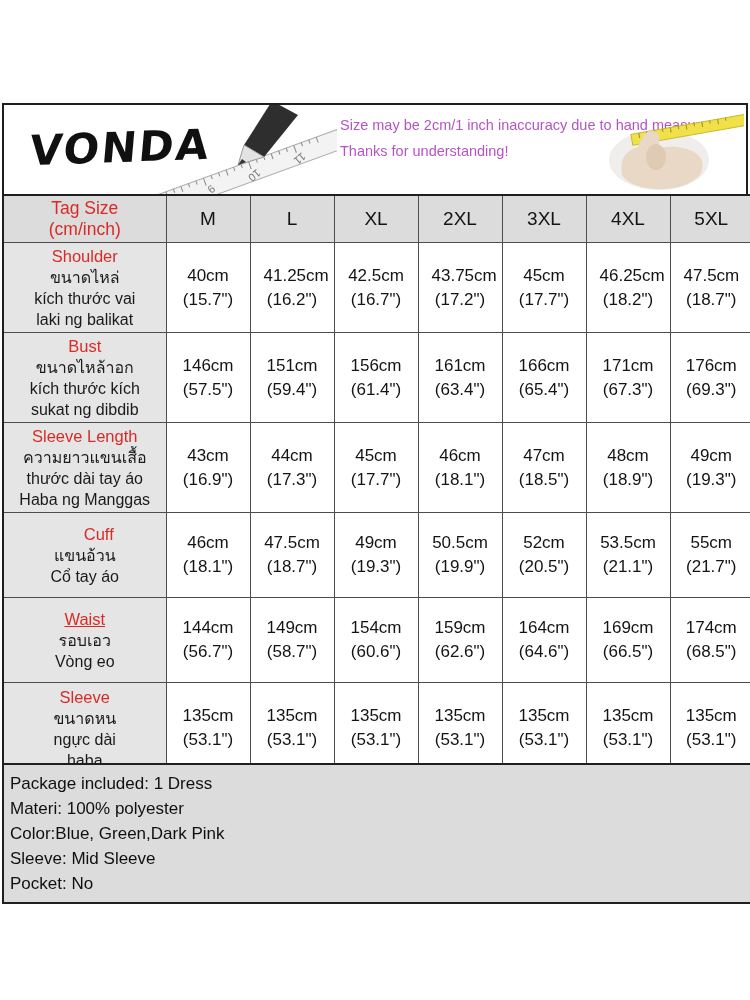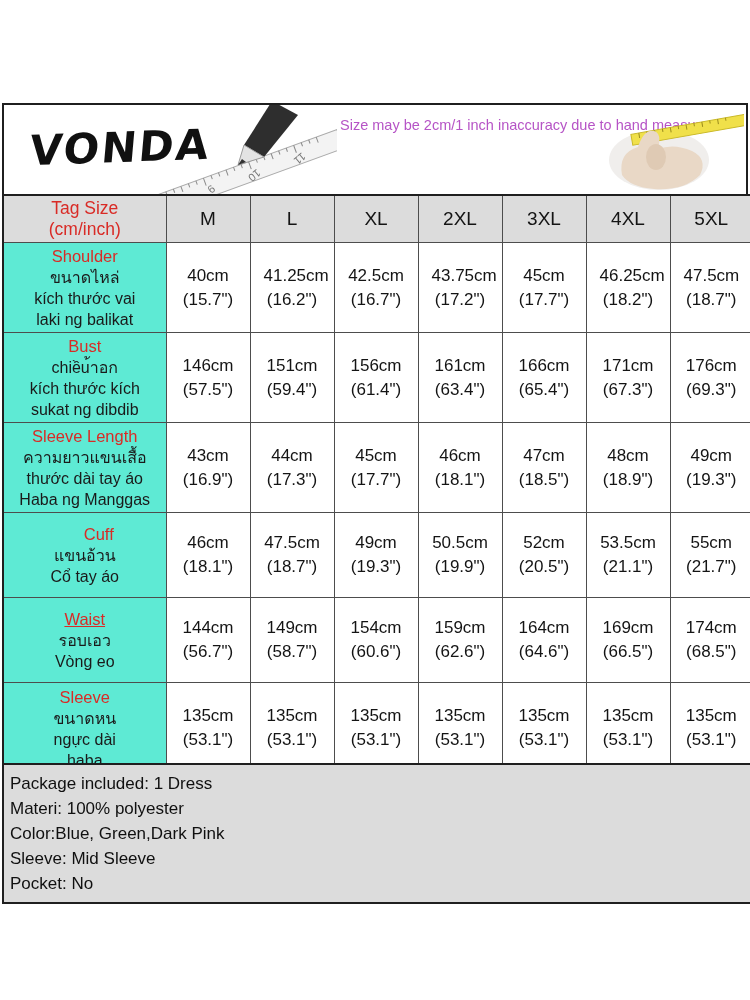--- a/index.html
+++ b/index.html
@@ -36,21 +36,21 @@
     border:1px solid #4d4d4d;
     text-align:center;vertical-align:middle;
     padding:2px 13px;
   }
   table.size-table{border:2px solid #1f1f1f;}
   thead tr{height:44px;}
   tbody tr{height:85px;}
   tbody tr.row-last{height:92px;}
   th.size-col{background:#dcdcdc;font-weight:400;font-size:19px;color:#141414;}
   th.tag-col{background:#dcdcdc;font-weight:400;font-size:17.5px;}
-  td.label-cell{background:#5eead4;font-size:16px;line-height:21px;}
+  td.label-cell{background:#e5e5e5;font-size:16px;line-height:21px;}
   .row-label{font-size:16.5px;line-height:22px;}
   .value-cm,.value-in{font-size:17px;line-height:24px;color:#141414;}
   
   .footer-box{
     position:absolute;left:2px;top:763px;width:742px;height:131px;
     background:#dcdcdc;border:2px solid #1f1f1f;
     padding:6px 0 0 6px;box-sizing:content-box;
   }
   .footer-line{font-size:17px;line-height:25px;color:#101010;}
 </style>
@@ -93,20 +93,21 @@
         <text x="96" y="77" font-size="11" fill="#777" transform="rotate(160 102 73)">10</text>
         <text x="144" y="77" font-size="11" fill="#777" transform="rotate(160 150 73)">11</text>
       </g>
       <polygon points="120,-4 146,10 112,52 92,40" fill="#2e2e2e"></polygon>
       <polygon points="92,40 112,52 86,60" fill="#e3e3e3" stroke="#9a9a9a" stroke-width="1"></polygon>
       <polygon points="90,54 86,60 94,57" fill="#333333"></polygon>
     </svg>
 
     <div class="notes">
       <div class="note-line" style="color: rgb(182, 84, 198);">Size may be 2cm/1 inch inaccuracy due to hand measure,</div>
+      <div class="note-line" style="color: rgb(182, 84, 198);">Thanks for understanding!</div>
     </div>
 
     <svg class="hand-art" viewBox="0 0 140 89">
       <ellipse cx="55" cy="55" rx="50" ry="30" fill="#f0eeec"></ellipse>
       <g transform="rotate(-10 70 32)">
         <rect x="28" y="22" width="118" height="11" fill="#f0e04a" stroke="#c9b826" stroke-width="1"></rect>
         <g stroke="#9b8c1d" stroke-width="1">
           <line x1="36" y1="22" x2="36" y2="27"></line>
             <line x1="44" y1="22" x2="44" y2="25"></line>
           <line x1="52" y1="22" x2="52" y2="27"></line>
@@ -182,21 +183,21 @@
             <div class="value-in">(18.2")</div>
           </td>
           <td>
             <div class="value-cm">47.5cm</div>
             <div class="value-in">(18.7")</div>
           </td>
         </tr>
         <tr>
           <td class="label-cell">
             <div class="row-label" style="color: rgb(217, 43, 38);">Bust</div>
-            <div>chiều้าอก</div>
+            <div>ขนาดไหล้าอก</div>
             <div>kích thước kích</div>
             <div>sukat ng dibdib</div>
           </td>
           <td>
             <div class="value-cm">146cm</div>
             <div class="value-in">(57.5")</div>
           </td>
           <td>
             <div class="value-cm">151cm</div>
             <div class="value-in">(59.4")</div>

